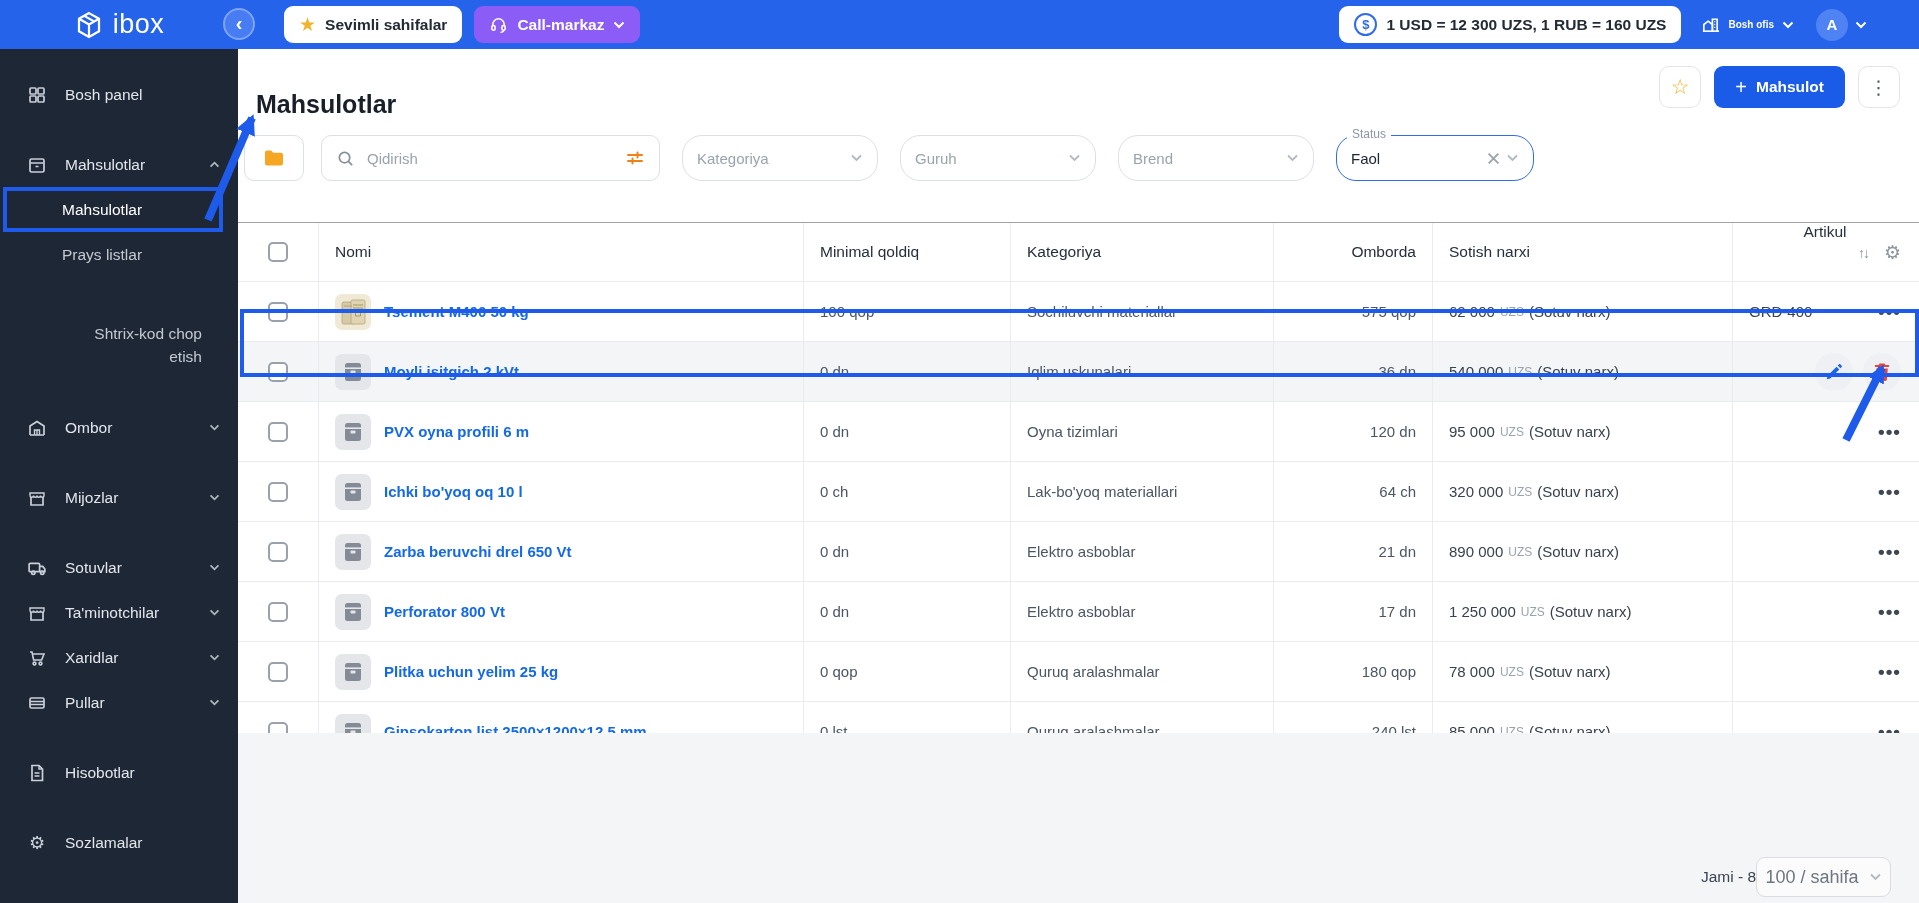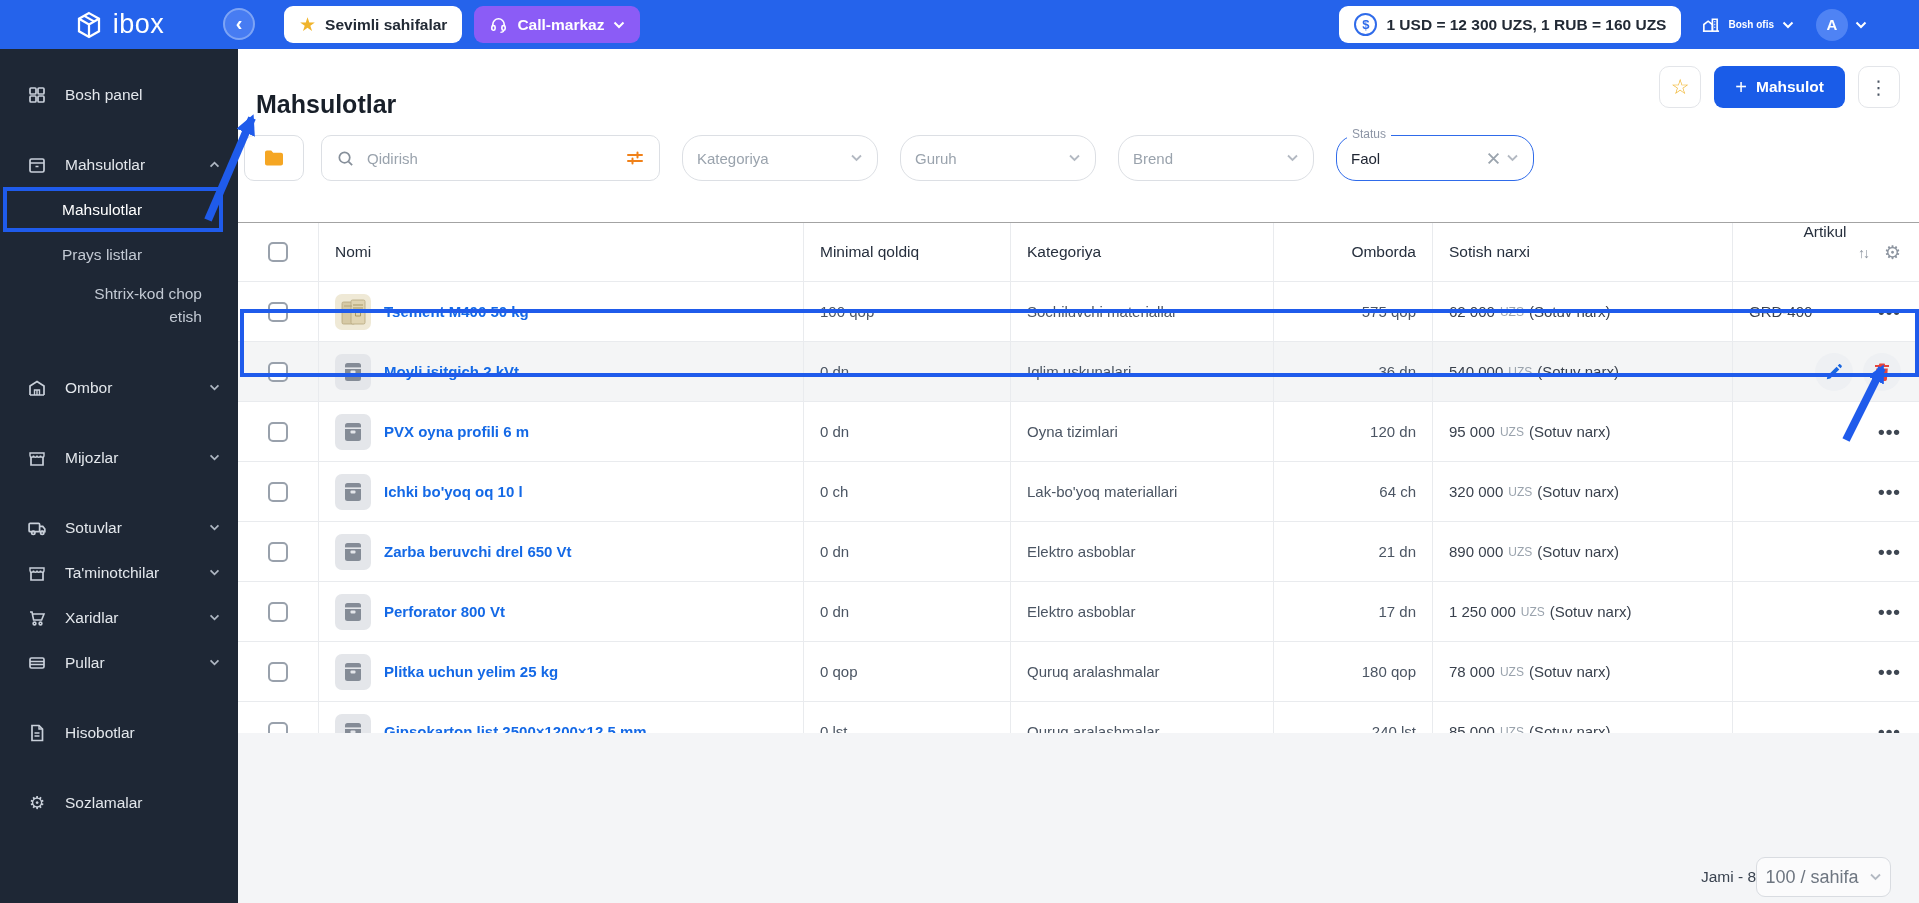--- a/index.html
+++ b/index.html
@@ -179,21 +179,21 @@
           <path d="M1.5 6.5 6 2l4.5 4.5"></path>
         </svg>
     </div>
     <div class="s-sub active">
         <span>Mahsulotlar</span>
       </div>
     <div class="s-sub">
         <span>Prays listlar</span>
       </div>
     <div class="s-sub two-line">
-        <span style="max-width:140px;">Shtrix-kod chop etish</span>
+        <span style="max-width:140px;margin-top:40px;">Shtrix-kod chop etish</span>
       </div>
     <div class="s-item" style="margin-top:31px;">
       <span class="s-ic">
           <svg width="20" height="20" viewBox="0 0 20 20" fill="none" stroke="#c9d0da" stroke-width="1.7">
             <path d="M3 17V8l7-4.5L17 8v9"></path>
             <path d="M3 17h14M7.5 17v-5h5v5M10 12v5" stroke-width="1.4"></path>
           </svg>
         </span>
       <span>Ombor</span>
       <svg class="s-chev" width="11" height="7" viewBox="0 0 12 8" fill="none" stroke="#aeb6c2" stroke-width="2">

